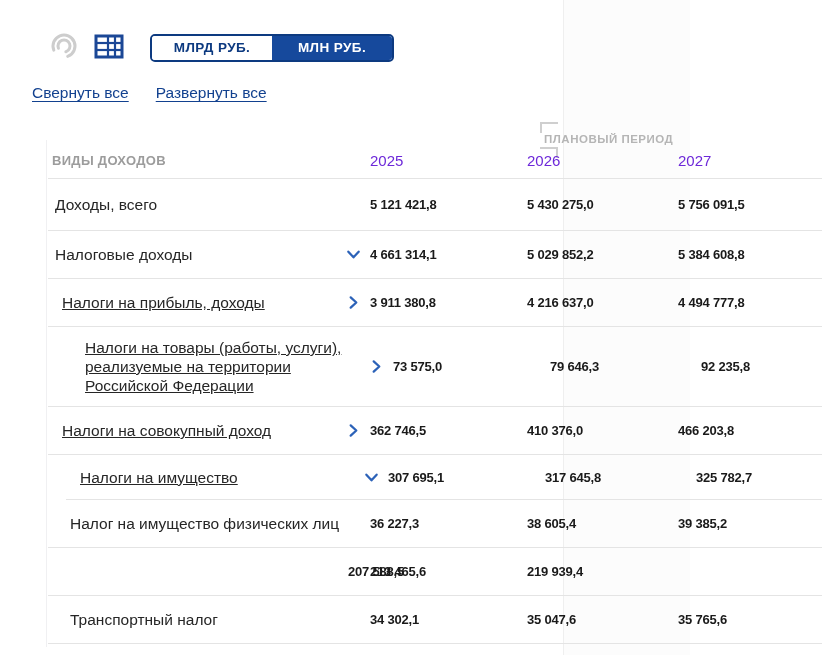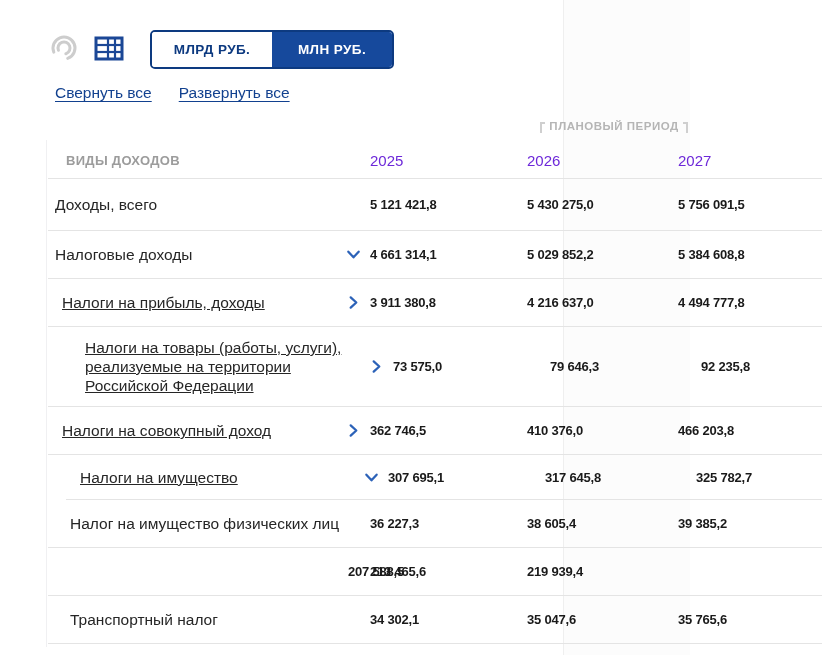--- a/index.html
+++ b/index.html
@@ -26,65 +26,65 @@
   
   .controls {
     position: absolute; top: 30px; left: 48px;
     display: flex; align-items: center; z-index: 2;
   }
   .icon-btn { border: none; background: transparent; cursor: pointer; display: flex; align-items: center; }
   .icon-btn.chart { margin-right: 14px; }
   .icon-btn.table { margin-right: 26px; }
 
   .unit-toggle {
-    display: flex; height: 39px; border: 2px solid #0d3a80;
+    display: flex; height: 28px; border: 2px solid #0d3a80;
     border-radius: 5px; overflow: hidden; background: #fff;
   }
   .unit-btn {
     min-width: 120px; padding: 0 18px;
     display: flex; align-items: center; justify-content: center;
     font-size: 13.5px; font-weight: bold; letter-spacing: 0.4px;
     border: none; cursor: pointer; background: #fff; color: #0d3a80;
     font-family: "Liberation Sans", sans-serif;
   }
   .unit-btn.active { background: #16499c; color: #fff; }
 
   .links {
-    position: absolute; top: 84px; left: 55px;
+    position: absolute; top: 84px; left: 32px;
     display: flex; gap: 27px; z-index: 2;
   }
   .text-link {
     font-size: 15.5px; color: #12418f; text-decoration: underline;
     text-underline-offset: 3px; cursor: pointer;
   }
 
   
   .period {
     position: absolute; top: 120px; left: 540px; width: 148px;
-    display: flex; align-items: flex-start; z-index: 2;
+    display: flex; align-items: flex-start; z-index: 2; flex-direction: column;
   }
   .bracket { width: 18px; height: 11px; margin-top: 2px; }
   .bracket.l { border-top: 2px solid #cfcfcf; border-left: 2px solid #cfcfcf; }
   .bracket.r { border-top: 2px solid #cfcfcf; border-right: 2px solid #cfcfcf; }
   .period-label {
     flex: 1; text-align: center; font-size: 11.5px; font-weight: bold;
     color: #b5b5b5; letter-spacing: 0.5px; white-space: nowrap; padding: 0 4px;
   }
 
   
   .grid-cols {
     display: grid;
     grid-template-columns: 294px 22px 157px 151px 1fr;
     align-items: center;
   }
   .thead {
     position: absolute; top: 143px; left: 48px; right: 0; height: 35px; z-index: 2;
   }
   .thead .col-label {
-    padding-left: 18px; font-size: 13px; font-weight: bold;
+    padding-left: 4px; font-size: 13px; font-weight: bold;
     color: #9c9c9c; letter-spacing: 0.3px;
   }
   .thead .col-year {
     padding-left: 6px; font-size: 15px; font-weight: normal; color: #6d28d9;
   }
   .ttable {
     position: absolute; top: 178px; left: 48px; right: 0; z-index: 2;
     border-top: 1px solid #e4e4e4;
   }
   .row {

